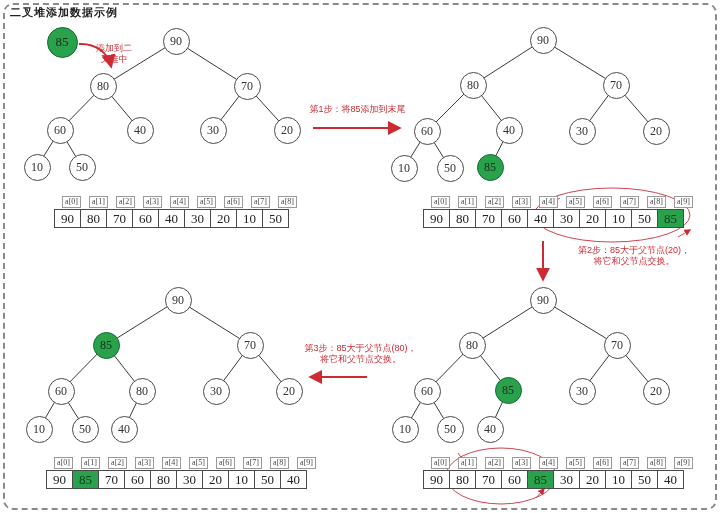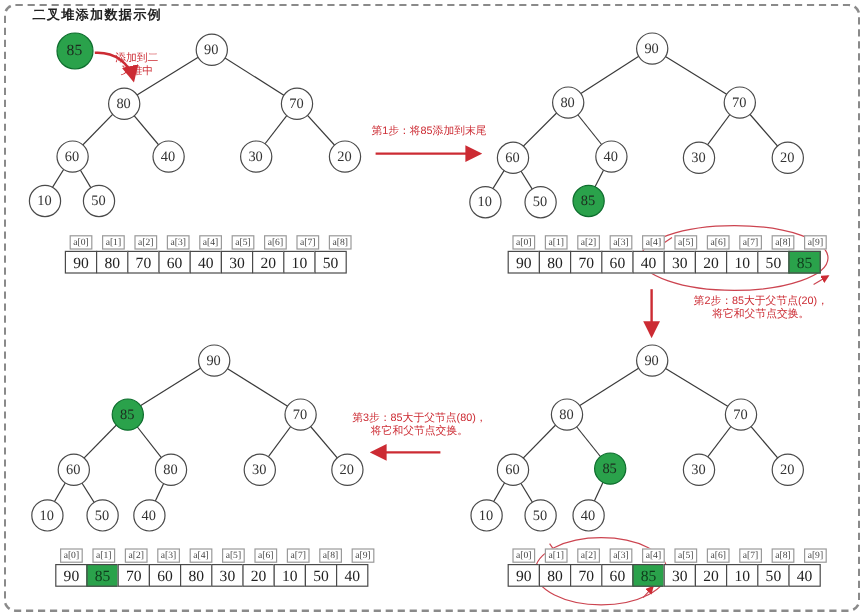--- a/index.html
+++ b/index.html
@@ -1,33 +1,33 @@
 <!DOCTYPE html>
 <html><head>
 <meta charset="utf-8">
 <style>
   html,body{margin:0;padding:0;background:#fff;}
   #stage{position:relative;width:720px;height:513px;background:#fff;overflow:hidden;
          font-family:"Liberation Sans",sans-serif;}
   .frame{position:absolute;left:3px;top:3px;right:3px;bottom:3px;
          border:2px dashed #8a8a8a;border-radius:10px;pointer-events:none;}
-  .title{position:absolute;left:27px;top:5px;font-size:11px;font-weight:bold;color:#222;
+  .title{position:absolute;left:10px;top:5px;font-size:11px;font-weight:bold;color:#222;
          letter-spacing:1px;}
   #overlay{position:absolute;left:0;top:0;width:720px;height:513px;}
   
   .node{position:absolute;width:27px;height:27px;border-radius:50%;
         border:1px solid #4a4a4a;background:#fff;display:flex;align-items:center;
         justify-content:center;font-family:"Liberation Serif",serif;font-size:12px;
         color:#333;box-sizing:border-box;}
   .node.green{background:#2aa24b;border-color:#0e6d2e;color:#1d2b1f;}
   .node.big{width:31px;height:31px;font-size:13px;}
   
   .array{position:absolute;}
   .hrow{display:flex;}
-  .hcell{width:27px;display:flex;justify-content:center;}
+  .hcell{width:27px;display:flex;justify-content:flex-end;}
   .hbox{border:1px solid #9a9a9a;font-family:"Liberation Serif",serif;font-size:8px;
         color:#444;height:10px;line-height:9px;padding:0 2px;background:#fff;}
   .vrow{display:flex;margin-top:1px;}
   .vcell{width:27px;height:19px;border:1px solid #4a4a4a;margin-left:-1px;
          box-sizing:border-box;display:flex;align-items:center;justify-content:center;
          font-family:"Liberation Serif",serif;font-size:13px;color:#222;background:#fff;}
   .vcell:first-child{margin-left:0;}
   .vcell.green{background:#2aa24b;color:#103d1d;}
   
   .red-note{position:absolute;color:#cc2b33;font-size:9px;line-height:11px;
@@ -108,21 +108,21 @@
     <div>叉堆中</div>
   </div>
 
   <div class="red-note" style="left:290px;top:104px;width:135px;text-align:center;">第1步：将85添加到末尾</div>
 
   <div class="red-note" style="left:553px;top:245px;width:162px;">
     <div>第2步：85大于父节点(20)，</div>
     <div>将它和父节点交换。</div>
   </div>
 
-  <div class="red-note" style="left:282px;top:343px;width:135px;">
+  <div class="red-note" style="left:293px;top:343px;width:135px;">
     <div>第3步：85大于父节点(80)，</div>
     <div>将它和父节点交换。</div>
   </div>
 
   <div class="watermark" style="left:668px;top:476px;">sky</div>
 <div class="node" style="left: 162.5px; top: 27.5px;">90</div>
     <div class="node" style="left: 89.5px; top: 72.5px;">80</div>
     <div class="node" style="left: 233.5px; top: 72.5px;">70</div>
     <div class="node" style="left: 46.5px; top: 116.5px;">60</div>
     <div class="node" style="left: 126.5px; top: 116.5px;">40</div>

